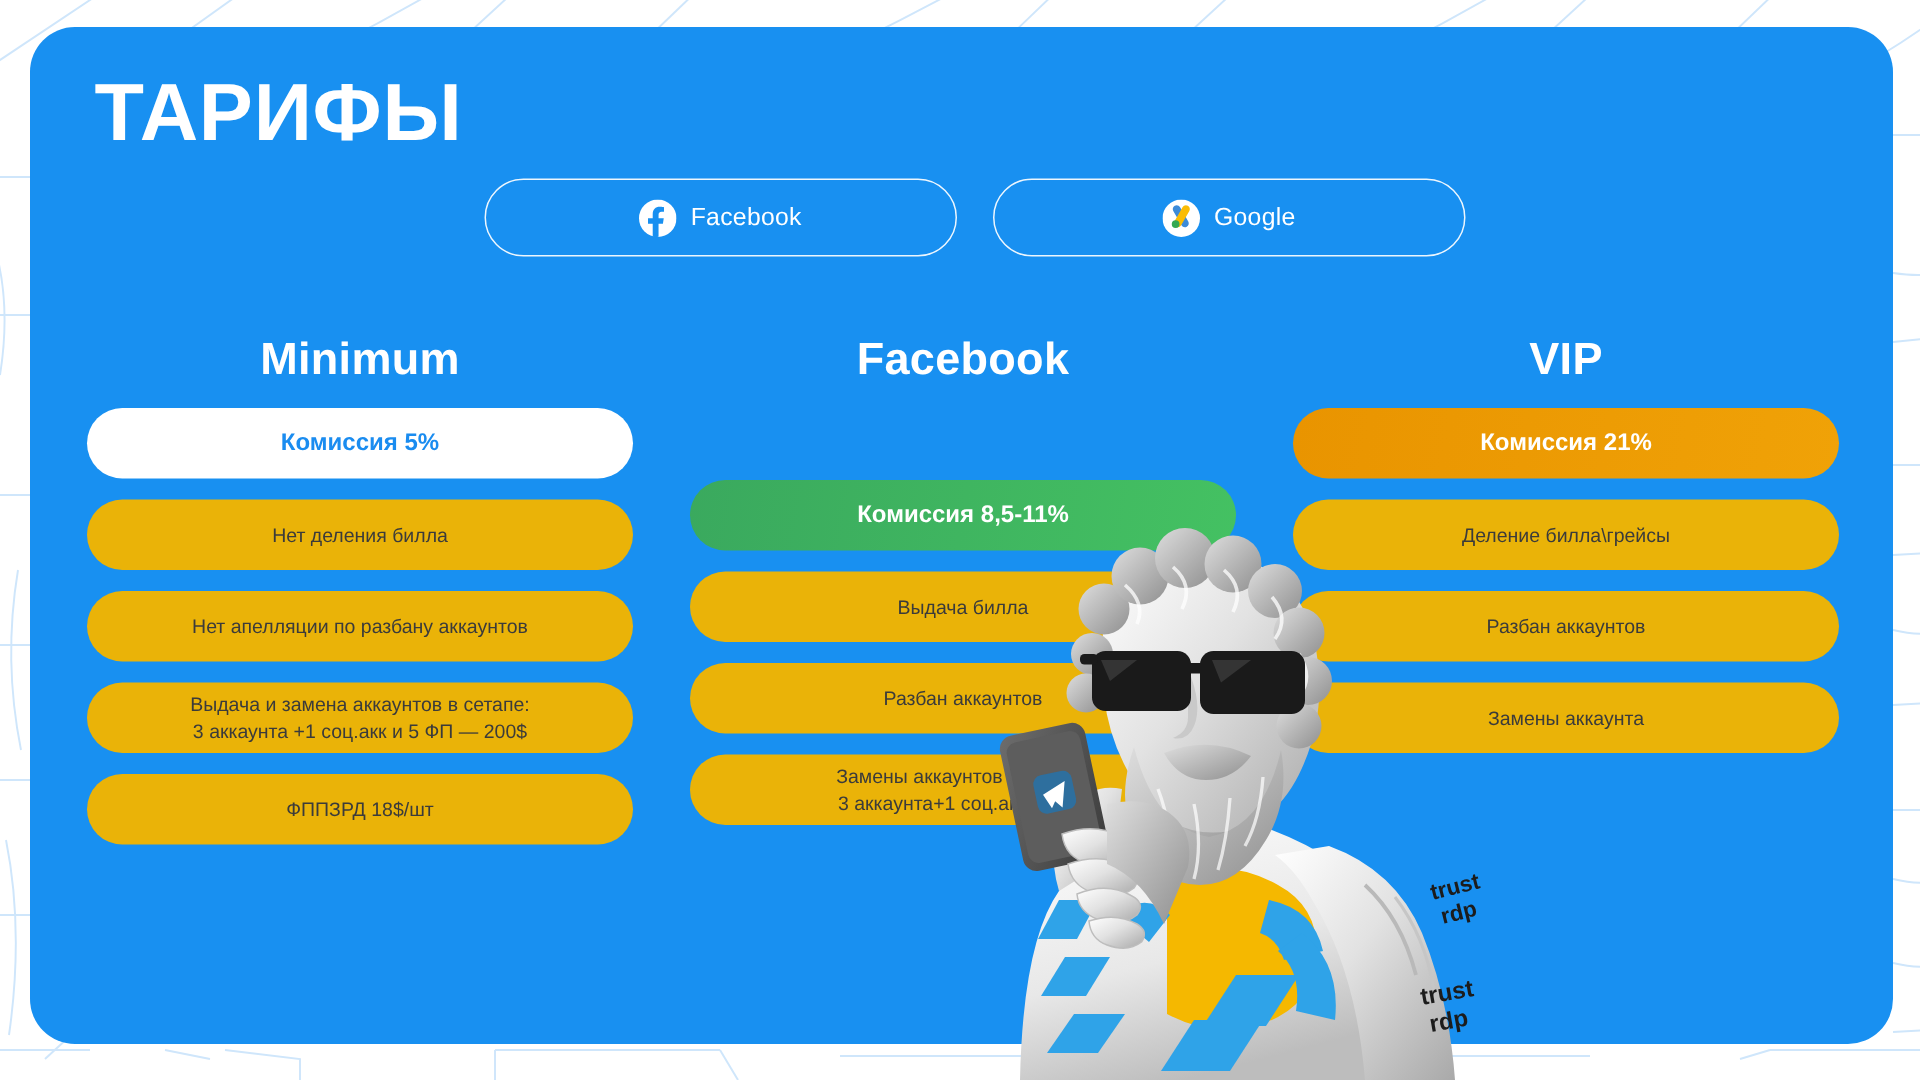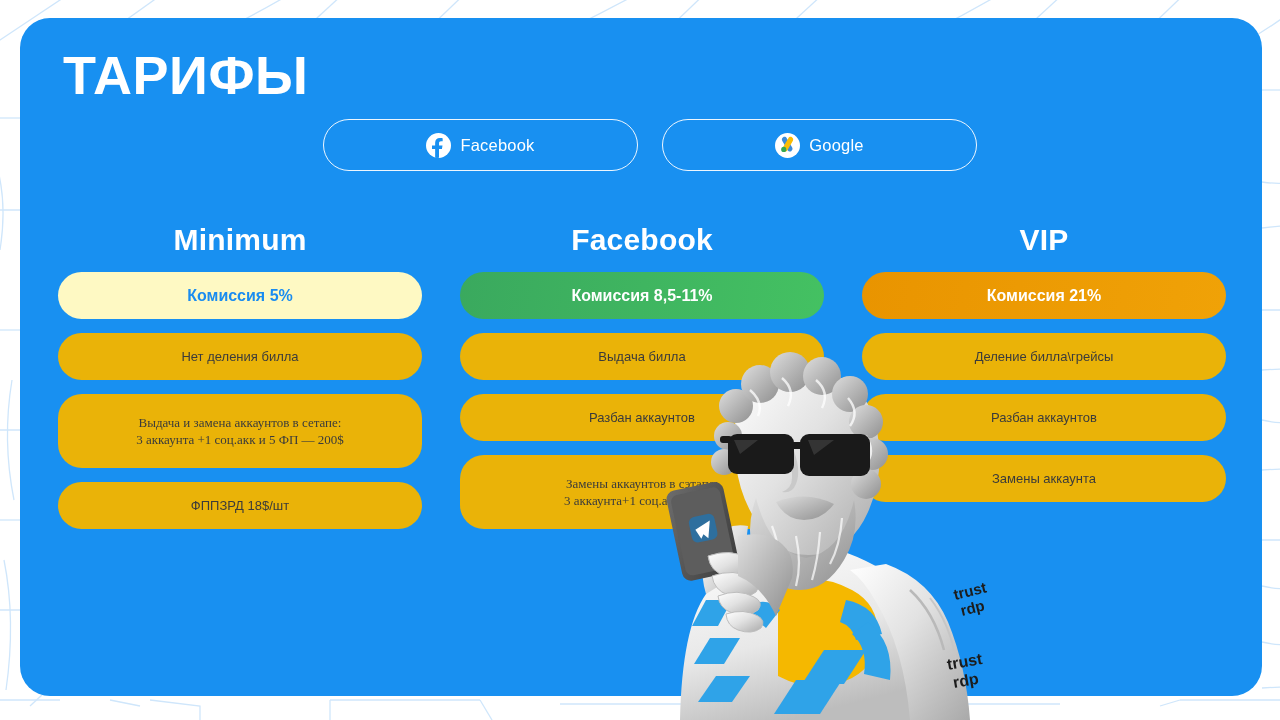--- a/index.html
+++ b/index.html
@@ -89,28 +89,29 @@
     justify-content:center;
     text-align:center;
     padding:5px 16px;
     margin-bottom:14px;
     color:#3b3b3b;
     font-size:13px;
     line-height:1.32;
     position:relative;
     z-index:3;
   }
-  .row.two-line { padding:20px 14px;font-family:Liberation Serif, serif; }
+  .row.two-line { padding:6px 14px; }
   .row .row-text { white-space:pre-line; display:block; width:100%; }
 
   .row.head { font-weight:bold; font-size:16px; }
-  .row.head.accent-blue  { color:#1a8cf0; background:#fef9c3; }
+  .row.head.accent-blue  { color:#1a8cf0; background:#ffffff; }
   .row.head.accent-green {
     color:#ffffff;
     background:linear-gradient(100deg,#3aa95e 0%,#44c162 100%);
+    margin-top:48px;
   }
   .row.head.accent-orange{
     color:#ffffff;
     background:linear-gradient(100deg,#e99400 0%,#f0a207 100%);
   }
 
   
   #mascot {
     position:absolute;
     left:610px; top:350px;
@@ -201,20 +202,23 @@
 
   <div class="columns">
 
     <div class="column">
       <div class="col-title">Minimum</div>
       <div class="row head accent-blue">
         <span class="row-text">Комиссия 5%</span>
       </div>
       <div class="row">
         <span class="row-text">Нет деления билла</span>
+      </div>
+      <div class="row">
+        <span class="row-text">Нет апелляции по разбану аккаунтов</span>
       </div>
       <div class="row two-line">
         <span class="row-text">Выдача и замена аккаунтов в сетапе:
 3 аккаунта +1 соц.акк и 5 ФП — 200$</span>
       </div>
       <div class="row">
         <span class="row-text">ФППЗРД 18$/шт</span>
       </div>
     </div>
 

